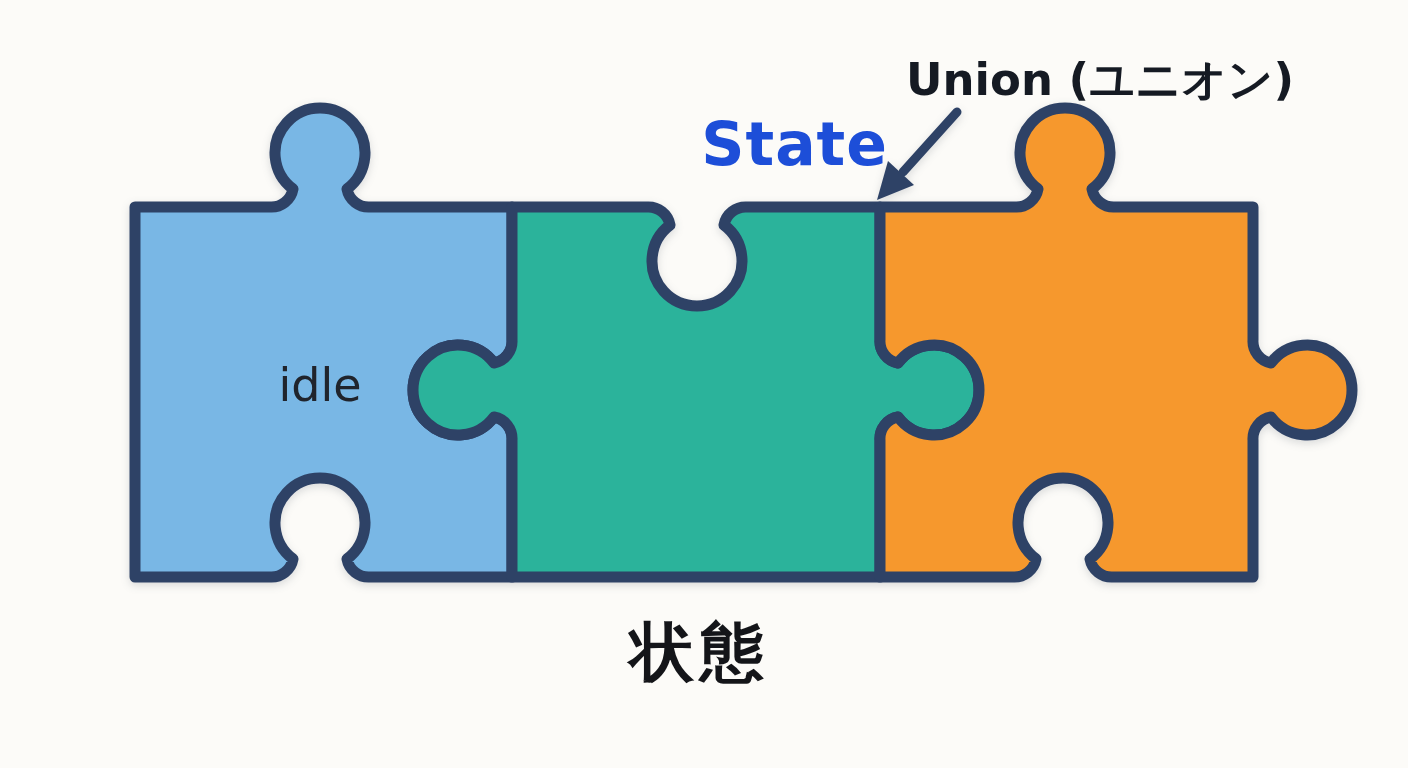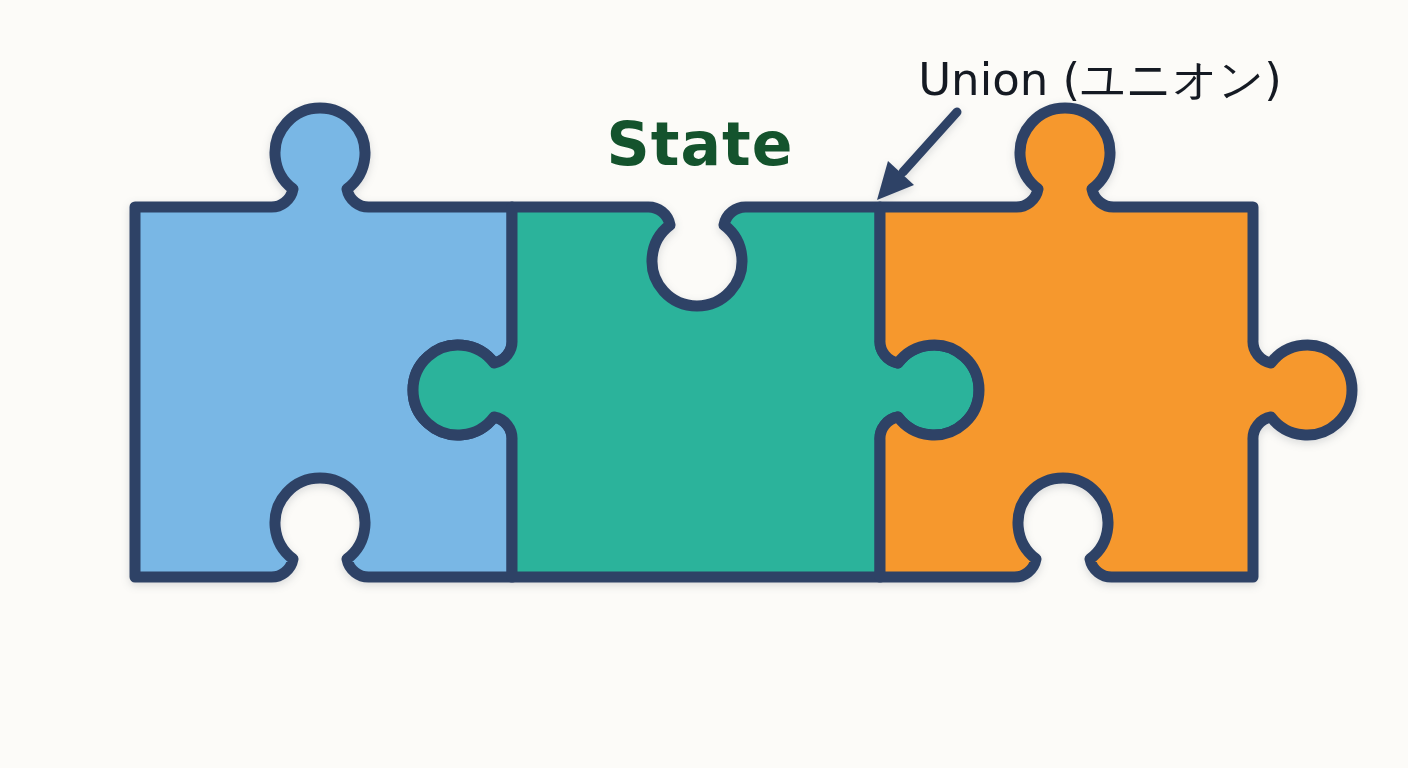--- a/index.html
+++ b/index.html
@@ -8,24 +8,24 @@
     background:#fcfbf8;
     font-family:"DejaVu Sans","Liberation Sans",sans-serif;
   }
   .stage{position:relative;width:1408px;height:768px;}
   .puzzle-svg{position:absolute;left:0;top:0;
     filter:drop-shadow(0 3px 4px rgba(40,50,70,.16));}
   .piece{stroke:#2e4266;stroke-width:11;stroke-linejoin:round;stroke-linecap:round;}
   .arrow-shaft{stroke:#2e4266;stroke-width:9;stroke-linecap:round;fill:none;}
   .arrow-head{fill:#2e4266;stroke:none;}
   .txt{position:absolute;line-height:1;text-align:center;white-space:nowrap;}
-  .state-title{left:500px;top:114px;width:400px;
-    font-size:60px;font-weight:600;color:#14532d;letter-spacing:1px;}
+  .state-title{left:488px;top:114px;width:400px;
+    font-size:60px;font-weight:600;color:#1d4ed8;letter-spacing:1px;text-align:right;}
   .union-label{left:880px;top:57px;width:440px;
-    font-size:45px;font-weight:400;color:#151a23;}
+    font-size:45px;font-weight:700;color:#151a23;}
   .piece-label{top:362px;font-size:46px;font-weight:400;color:#20242c;}
   .label-idle{left:170px;width:300px;}
   .label-editing{left:546px;width:300px;}
   .label-submitting{left:965px;width:300px;}
   .ja-title{left:500px;top:620px;width:400px;
     font-size:64px;font-weight:700;color:#141519;letter-spacing:6px;}
 </style>
 </head>
 <body>
 
@@ -94,17 +94,19 @@
     <g>
       <path class="arrow-shaft" d="M 957,112 L 903,172"></path>
       <polygon class="arrow-head" points="877,200 888,161 914,185"></polygon>
     </g>
   </svg>
 
   <div class="txt state-title">State</div>
 
   <div class="txt union-label">Union (ユニオン)</div>
 
+  <div class="txt piece-label label-idle">idle</div>
 
 
 
+  <div class="txt ja-title">状態</div>
 
 </div>
 
 </body></html>

